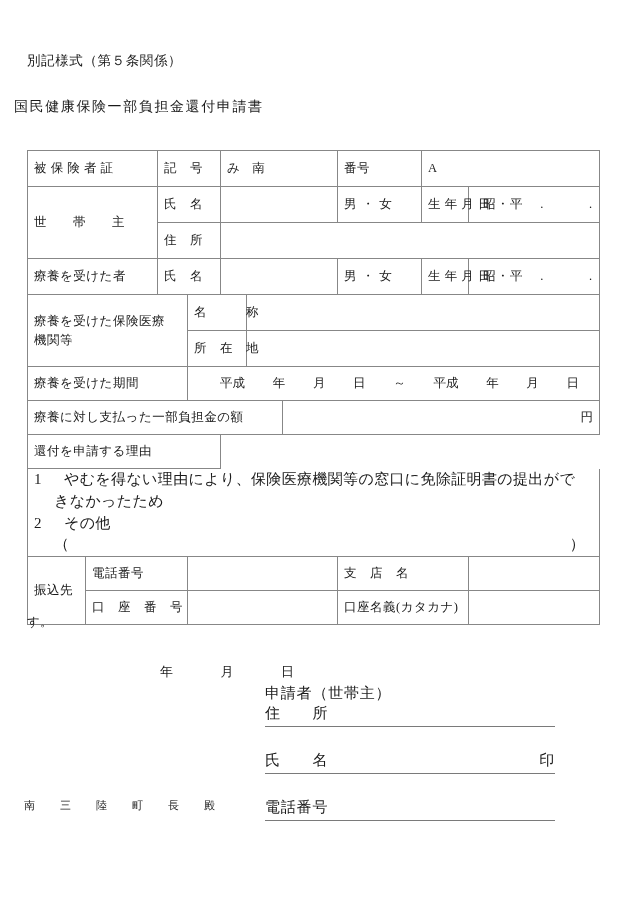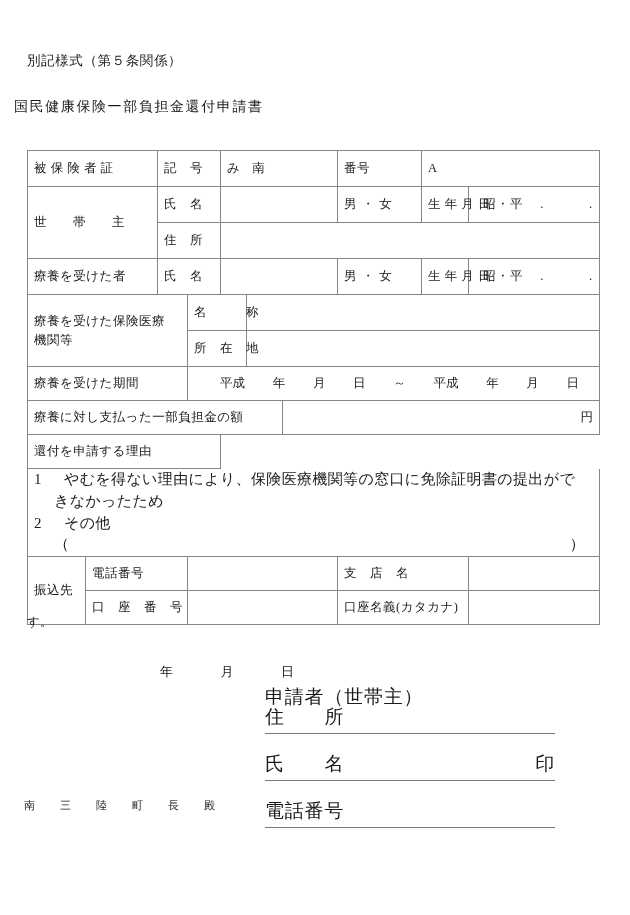--- a/index.html
+++ b/index.html
@@ -126,21 +126,21 @@
   .date-line span { display: inline-block; }
   .gap-a { width: 38px; }
   .gap-b { width: 38px; }
 
   
   .applicant {
     position: absolute;
     left: 265px;
     top: 684px;
     width: 290px;
-    font-size: 19px;
+    font-size: 15px;
     letter-spacing: 0.8px;
   }
   .applicant-title {
     white-space: nowrap;
     margin-bottom: 1px;
   }
   .sig-row {
     position: relative;
     height: 30px;
     border-bottom: 1px solid #7a7a7a;

